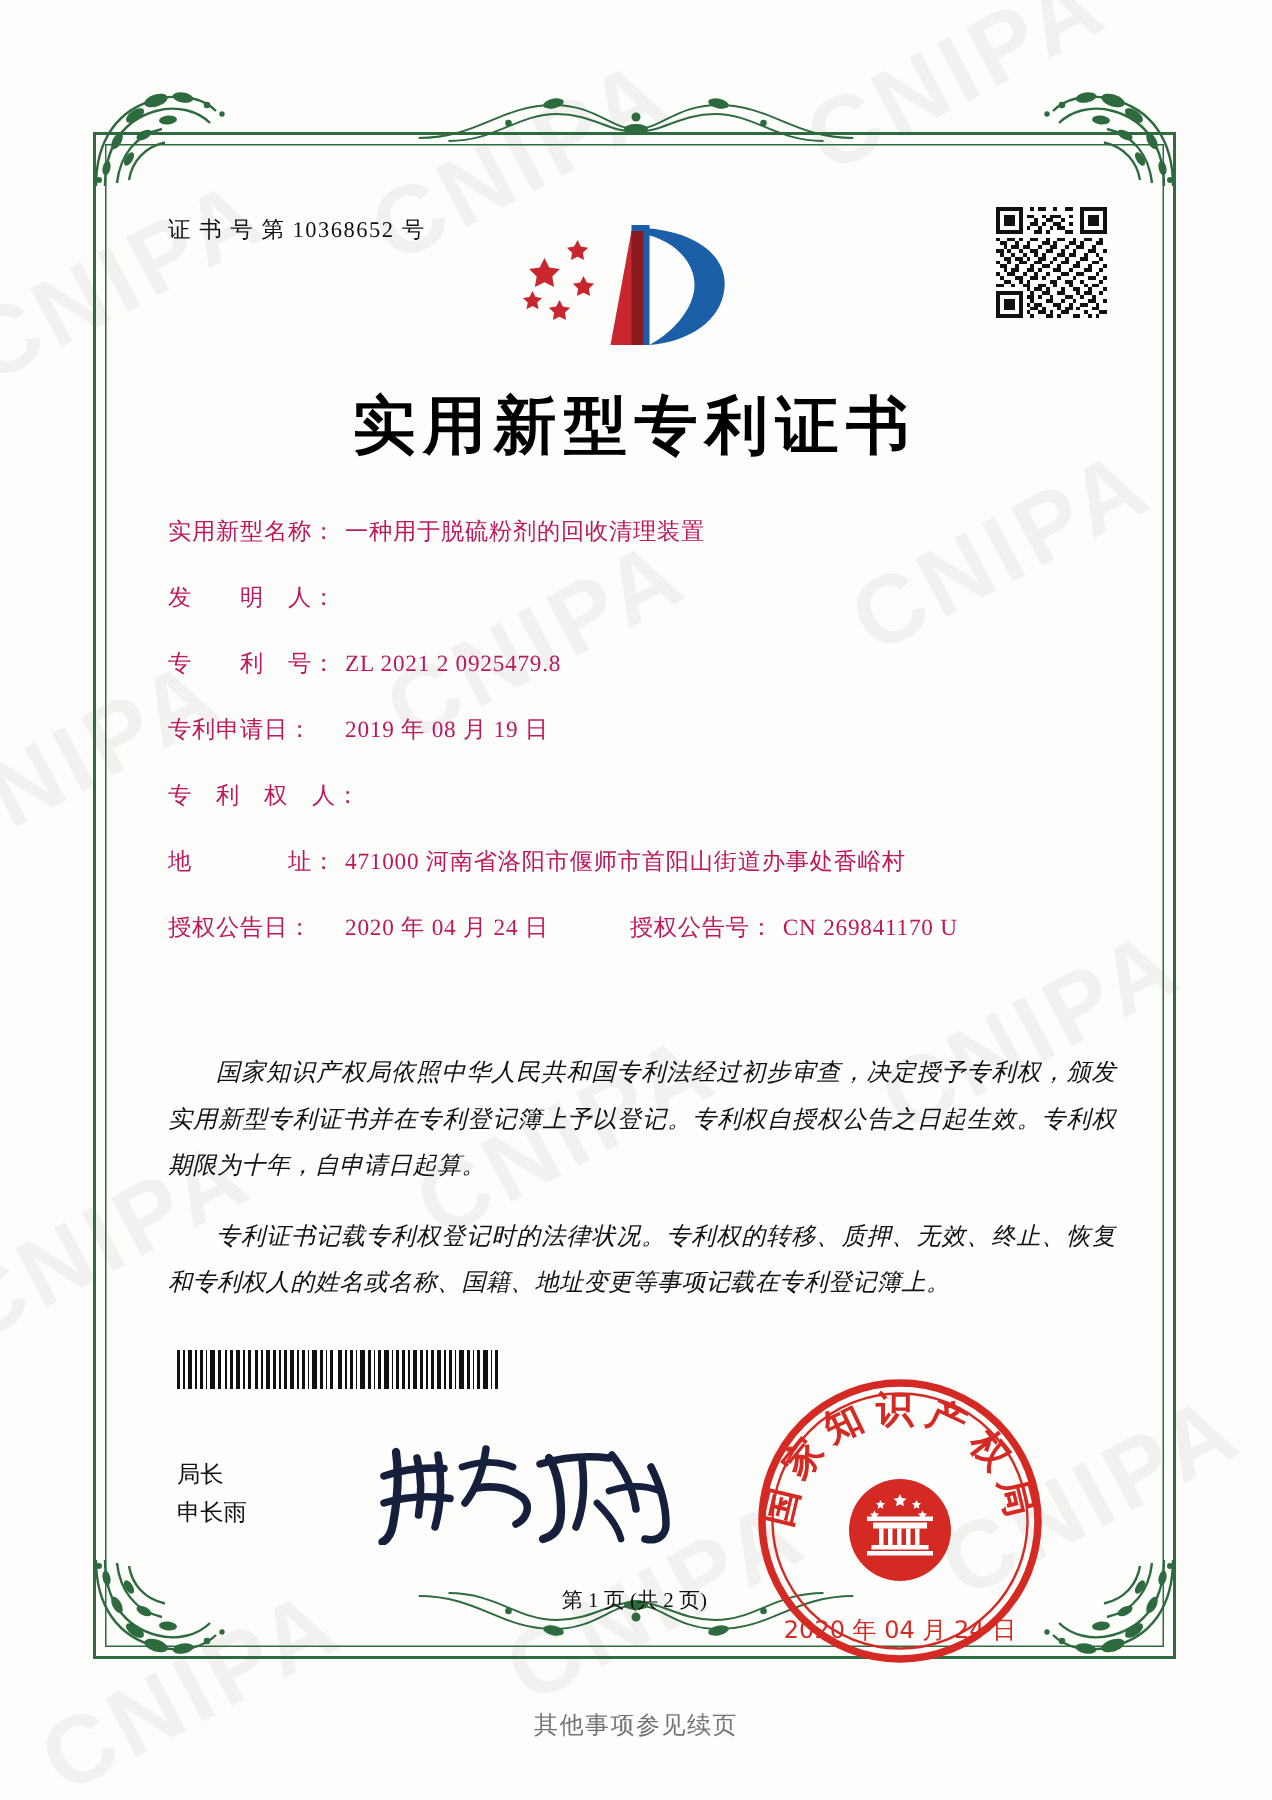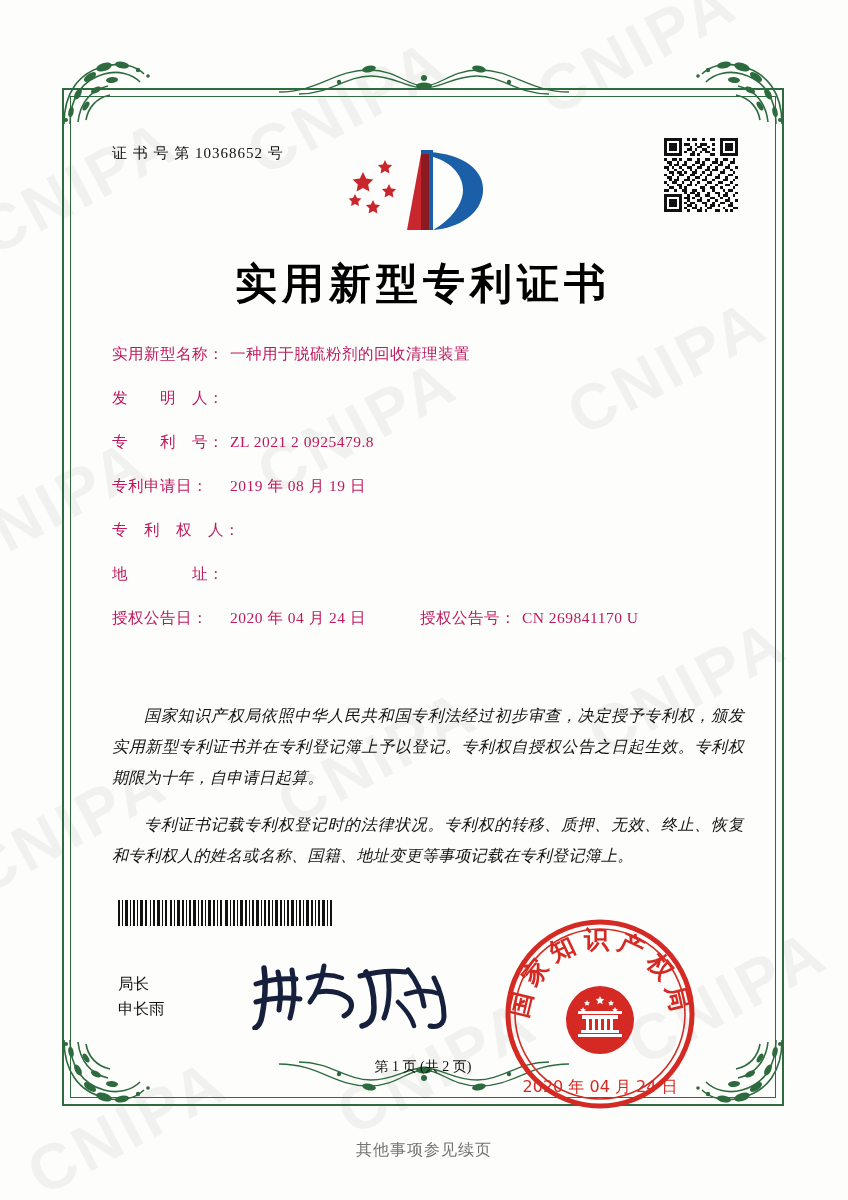--- a/index.html
+++ b/index.html
@@ -607,20 +607,21 @@
       </div>
       <div class="field-row">
         <div class="field-label">专利申请日：</div>
         <div class="field-value">2019 年 08 月 19 日</div>
       </div>
       <div class="field-row">
         <div class="field-label">专　利　权　人：</div>
       </div>
       <div class="field-row">
         <div class="field-label">地　　　　址：</div>
+        <div class="field-value">471000 河南省洛阳市偃师市首阳山街道办事处香峪村</div>
       </div>
       <div class="field-row dual">
         <div class="field-label">授权公告日：</div>
         <div class="field-value">2020 年 04 月 24 日</div>
         <div class="second-label">授权公告号：</div>
         <div class="second-label" style="margin-left:6px;">CN 269841170 U</div>
       </div>
     </div>
 
     <div class="paras">

